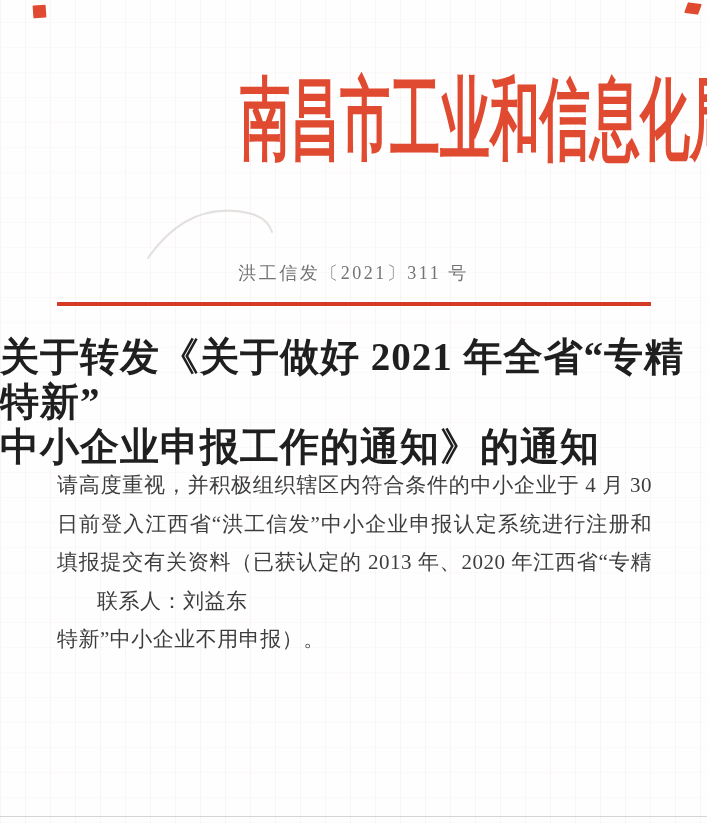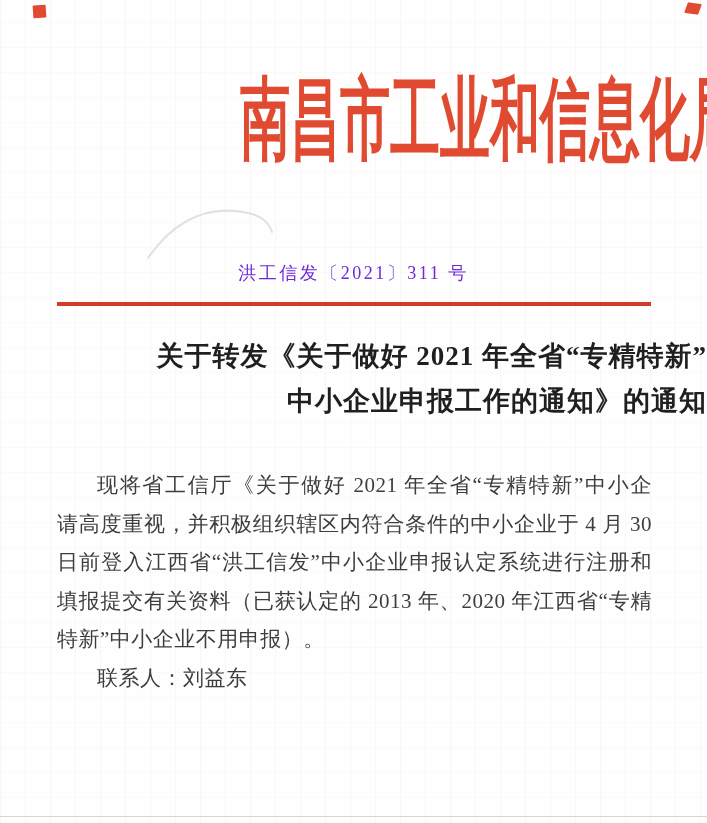--- a/index.html
+++ b/index.html
@@ -48,38 +48,37 @@
     transform-origin: 50% 50%;
   }
 
   .pen-arc { left: 130px; top: 180px; opacity: 0.35; }
 
   .docnum {
     left: 0; right: 0; top: 261px;
     text-align: center;
     font-size: 18px;
     letter-spacing: 2.5px;
-    color: #6d28d9;
+    color: #737373;
   }
 
   .rule {
     left: 57px; top: 302px;
     width: 594px; height: 4px;
     background: #d53a26;
   }
 
   .doc-title {
     left: 0; right: 0; top: 334px;
-    text-align: right;
-    font-size: 27px;
+    text-align: left;
+    font-size: 39px;
     font-weight: 700;
     line-height: 45px;
     letter-spacing: 1px;
     color: #1f1f1f;
-    margin-left: 24px;
   }
 
   .bodytext {
     left: 57px; top: 466px;
     width: 595px;
     font-size: 21px;
     line-height: 38.6px;
     color: #3d3d3d;
     letter-spacing: 0.5px;
   }
@@ -112,23 +111,22 @@
   <div class="layer docnum">洪工信发〔2021〕311 号</div>
 
   <div class="layer rule"></div>
 
   <div class="layer doc-title">
     <div>关于转发《关于做好 2021 年全省“专精特新”</div>
     <div>中小企业申报工作的通知》的通知</div>
   </div>
 
   <div class="layer bodytext">
-    <div class="line just indent">现将省工信厅《关于做好 2021 年全省“专精特新”中小企</div>
     <div class="line just">请高度重视，并积极组织辖区内符合条件的中小企业于 4 月 30</div>
     <div class="line just">日前登入江西省“洪工信发”中小企业申报认定系统进行注册和</div>
     <div class="line just">填报提交有关资料（已获认定的 2013 年、2020 年江西省“专精</div>
+    <div class="line indent">联系人：刘益东</div>
     <div class="line">特新”中小企业不用申报）。</div>
-    <div class="line indent">联系人：刘益东</div>
   </div>
 
   <div class="layer scan-edge-line"></div>
 
 </div>
 
 </body></html>

